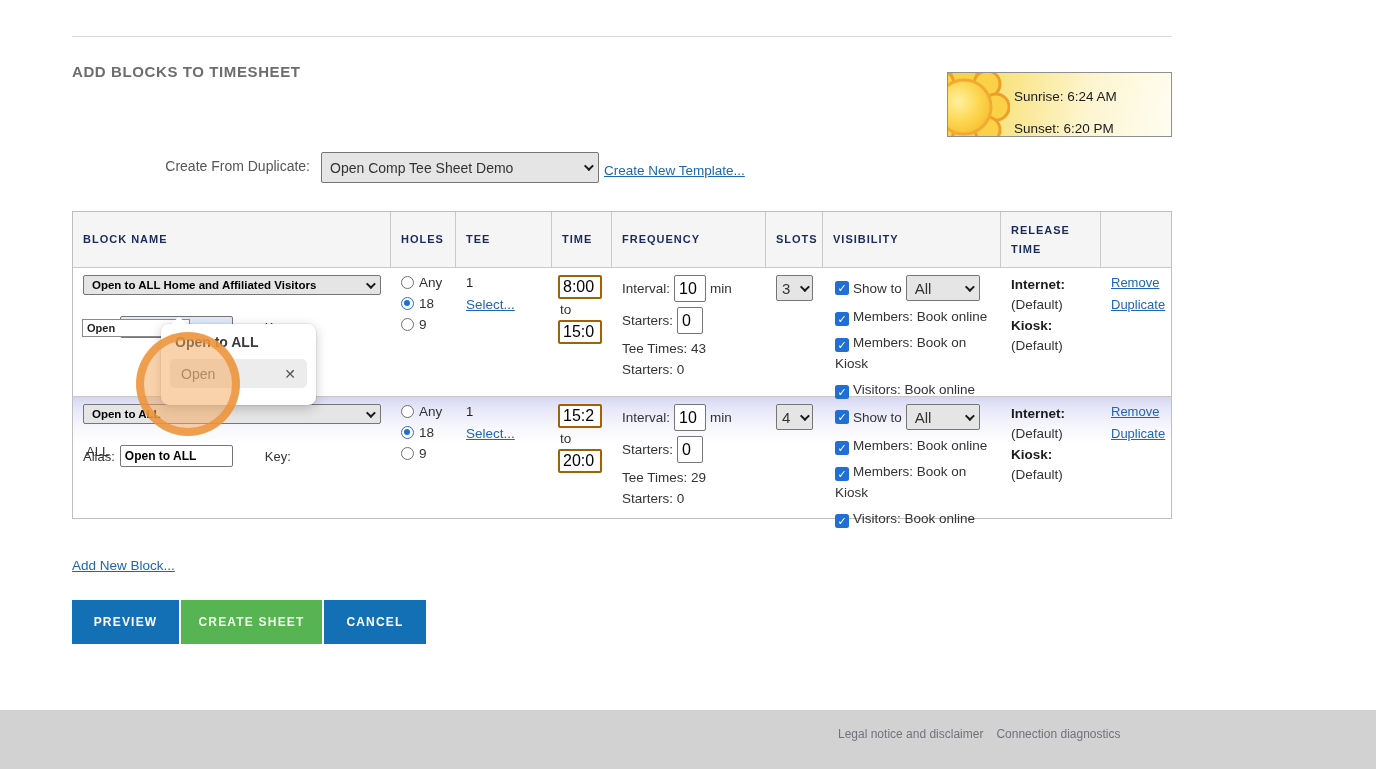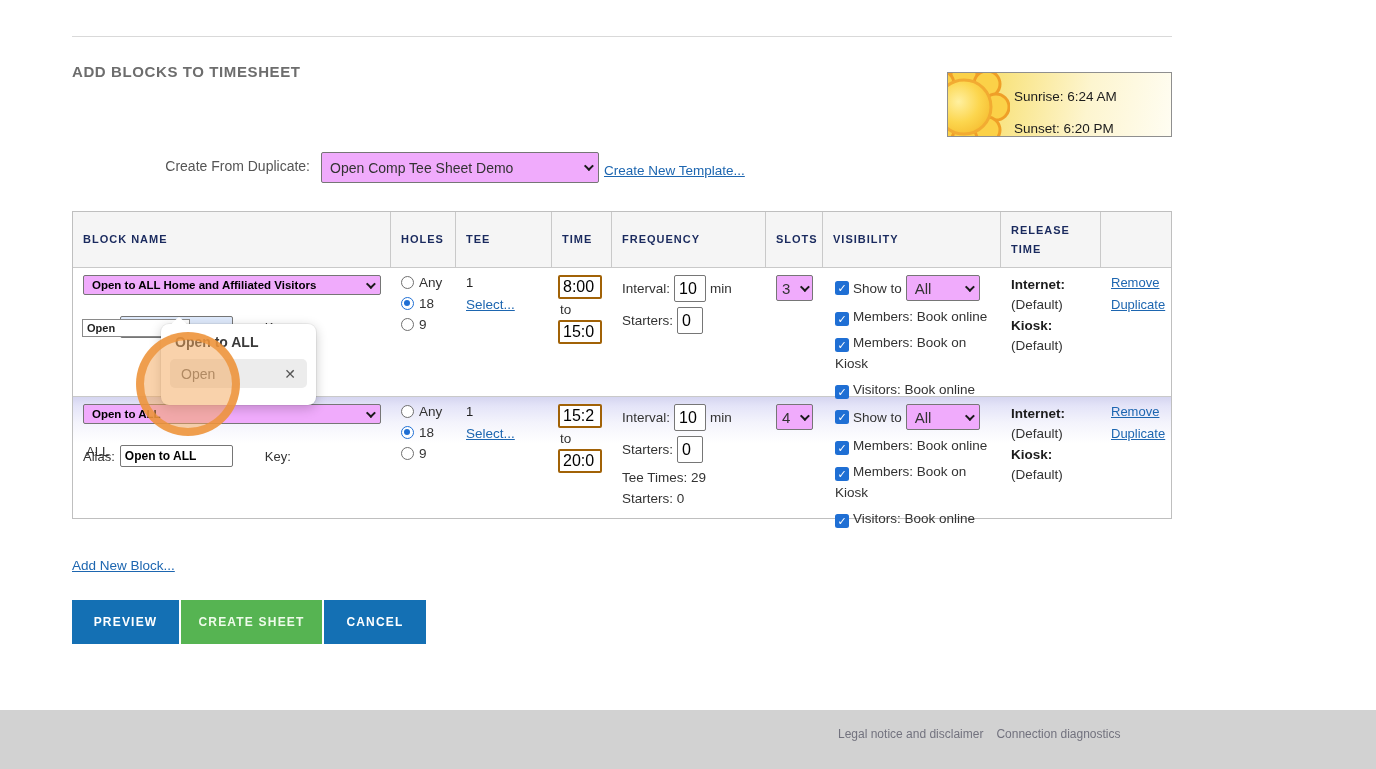--- a/index.html
+++ b/index.html
@@ -19,21 +19,21 @@
   .sun-line.s1 { top:16px; } .sun-line.s2 { top:48px; }
 
   
   .tpl-label { position:absolute; left:72px; top:158px; width:238px; text-align:right; font-size:14px; color:#555; }
   .tpl-select { position:absolute; left:321px; top:152px; width:278px; height:31px; }
   .tpl-link { position:absolute; left:604px; top:163px; }
 
   a.lnk { color:#1d66b0; text-decoration:underline; font-size:13.5px; cursor:pointer; }
 
   
-  .sel { display:flex; align-items:center; justify-content:space-between; background:#f0abfc; border:1px solid #767676; border-radius:2px; padding:0 7px 0 8px; }
+  .sel { display:flex; align-items:center; justify-content:space-between; background:#e5e5e5; border:1px solid #767676; border-radius:2px; padding:0 7px 0 8px; }
   .chev { width:7px; height:7px; border-right:2px solid #1a1a1a; border-bottom:2px solid #1a1a1a; transform:rotate(45deg) translateY(-2px); flex:none; }
 
   
   .sheet-table { position:absolute; left:72px; top:211px; width:1100px; border:1px solid #bfbfbf; background:#fff; }
   .trow { display:grid; grid-template-columns:318px 65px 96px 60px 154px 57px 178px 100px 72px; }
   .thead { height:56px; background:#f5f5f5; border-bottom:1px solid #c9c9c9; }
   .hcell { display:flex; align-items:center; padding:0 10px; font-size:11px; font-weight:bold; color:#1a2a5e; letter-spacing:1px; border-right:1px solid #c9c9c9; line-height:1.7; }
   .hcell:last-child { border-right:none; }
   .brow1 { height:129px; border-bottom:1px solid #c9c9c9; background:#fff; }
   .brow2 { height:121px; background:linear-gradient(180deg,#d5d5f0 0px,#e4e4f8 9px,#f4f4fc 26px,#ffffff 46px); }
@@ -204,20 +204,21 @@
       <div class="bcell">
         <div class="freq-line">
           <span>Interval:</span>
           <input class="freq-inp w30" value="10" style="">
           <span>min</span>
         </div>
         <div class="freq-line">
           <span>Starters:</span>
           <input class="freq-inp w24" value="0" style="">
         </div>
+        <span class="freq-sum">Tee Times: 43 Starters: 0</span>
       </div>
       <div class="bcell">
         <div class="sel slots-sel">
           <span>3</span>
           <span class="chev"></span>
         </div>
       </div>
       <div class="bcell" style="padding-left:12px; padding-right:6px;">
         <div class="showto-line">
           <span class="cb">✓</span>

